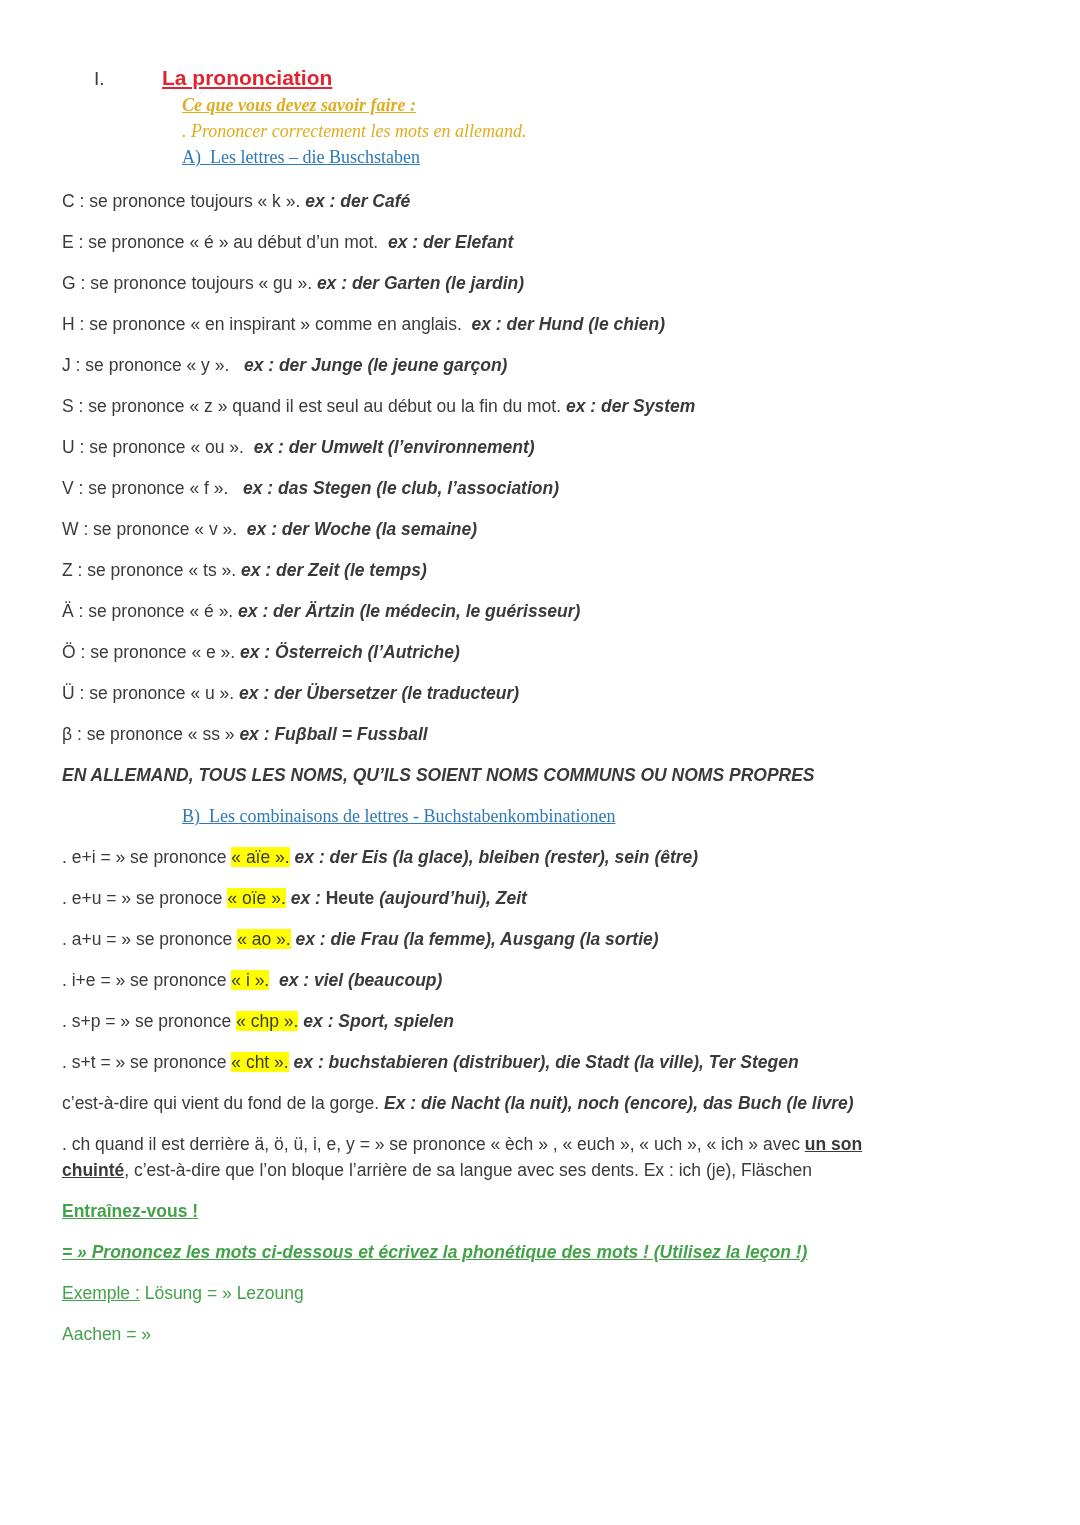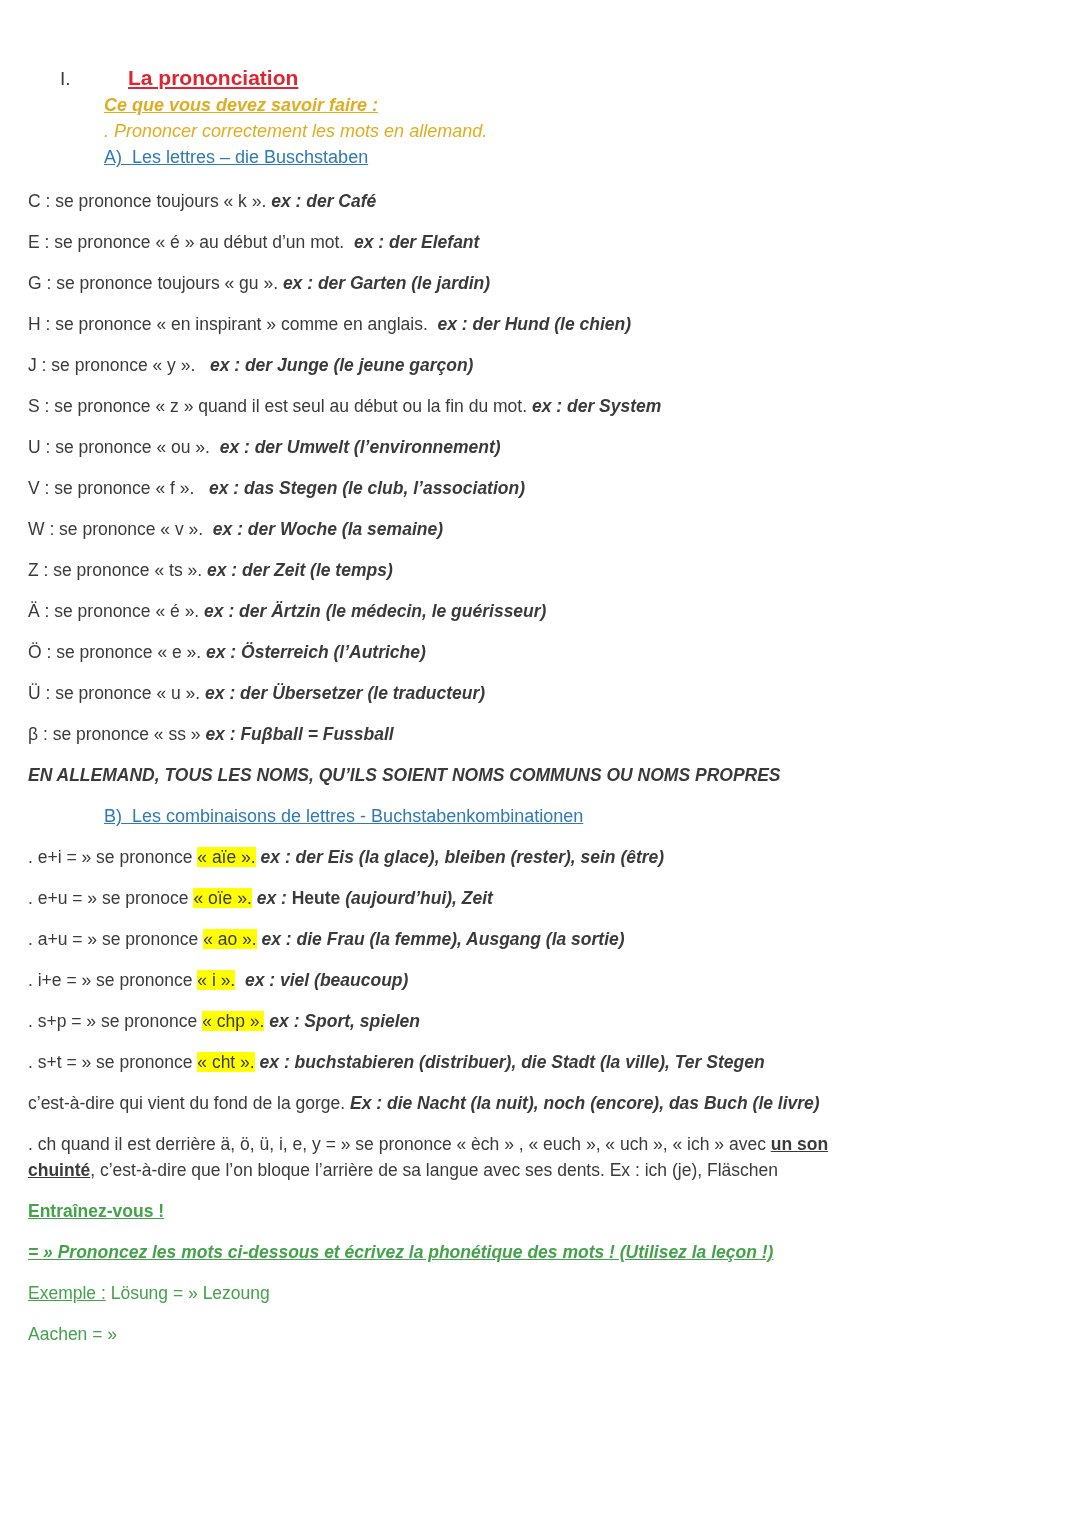--- a/index.html
+++ b/index.html
@@ -9,31 +9,31 @@
     --green:#44a24a;
     --hl:#ffff00;
     --ink:#3a3a3a;
   }
   html,body{margin:0;padding:0;background:#ffffff;}
   .page{
     width:1056px;
     height:1525px;
     box-sizing:border-box;
     background:#ffffff;
-    padding:64px 64px 0 28px;
+    padding:64px 64px 0 62px;
     font-family:"Liberation Sans", sans-serif;
     font-size:17.5px;
     color:var(--ink);
     overflow:hidden;
   }
   .blk{margin:0 0 15px 0;}
   .blk.m0{margin-bottom:0;}
   .blk.hA{margin-bottom:18px;}
   .line{white-space:pre-wrap;line-height:26px;}
-  .ind{margin-left:76px;}
+  .ind{margin-left:120px;font-family:Liberation Serif, serif;}
   .b{font-weight:bold;}
   .i{font-style:italic;}
   .u{text-decoration:underline;}
   .hl{background:var(--hl);}
   .gold{color:var(--gold);}
   .blue{color:var(--blue);}
   .green{color:var(--green);}
   .redmark{color:var(--red);text-decoration:underline;}
   .title{
     color:var(--red);

